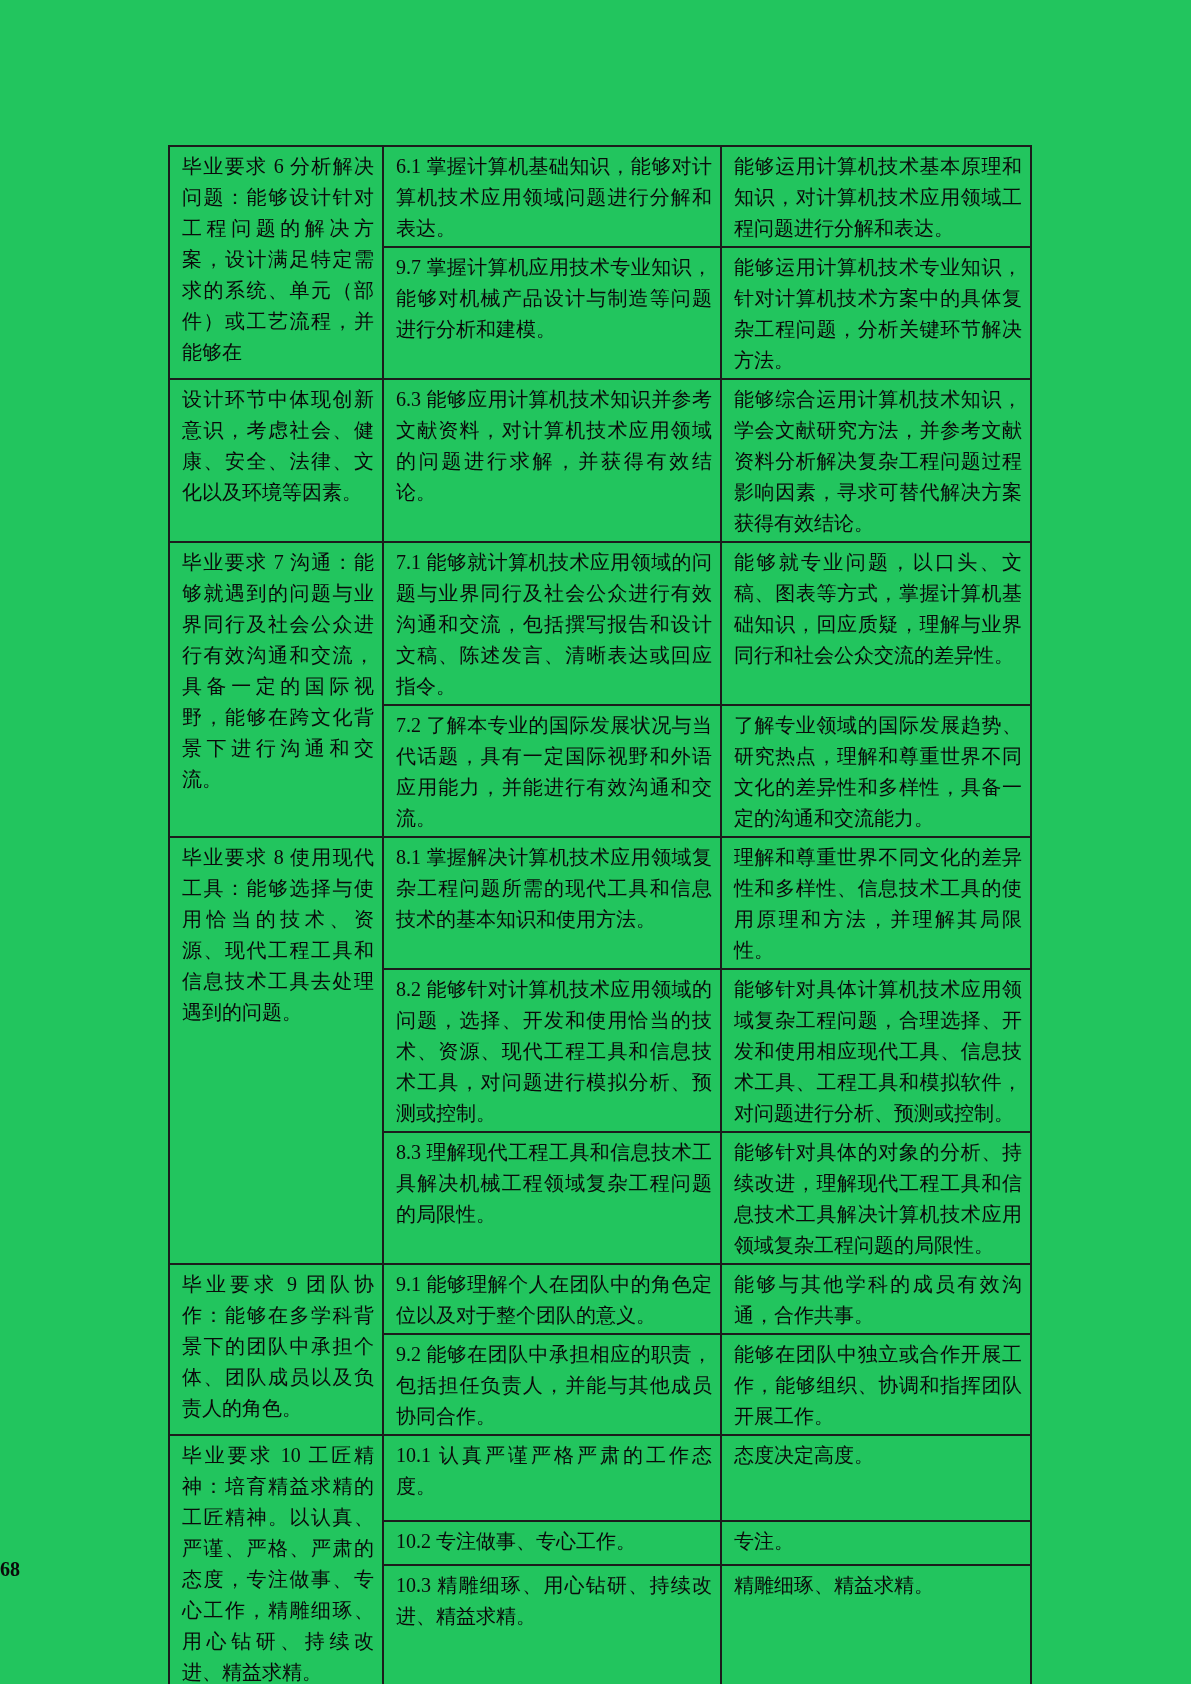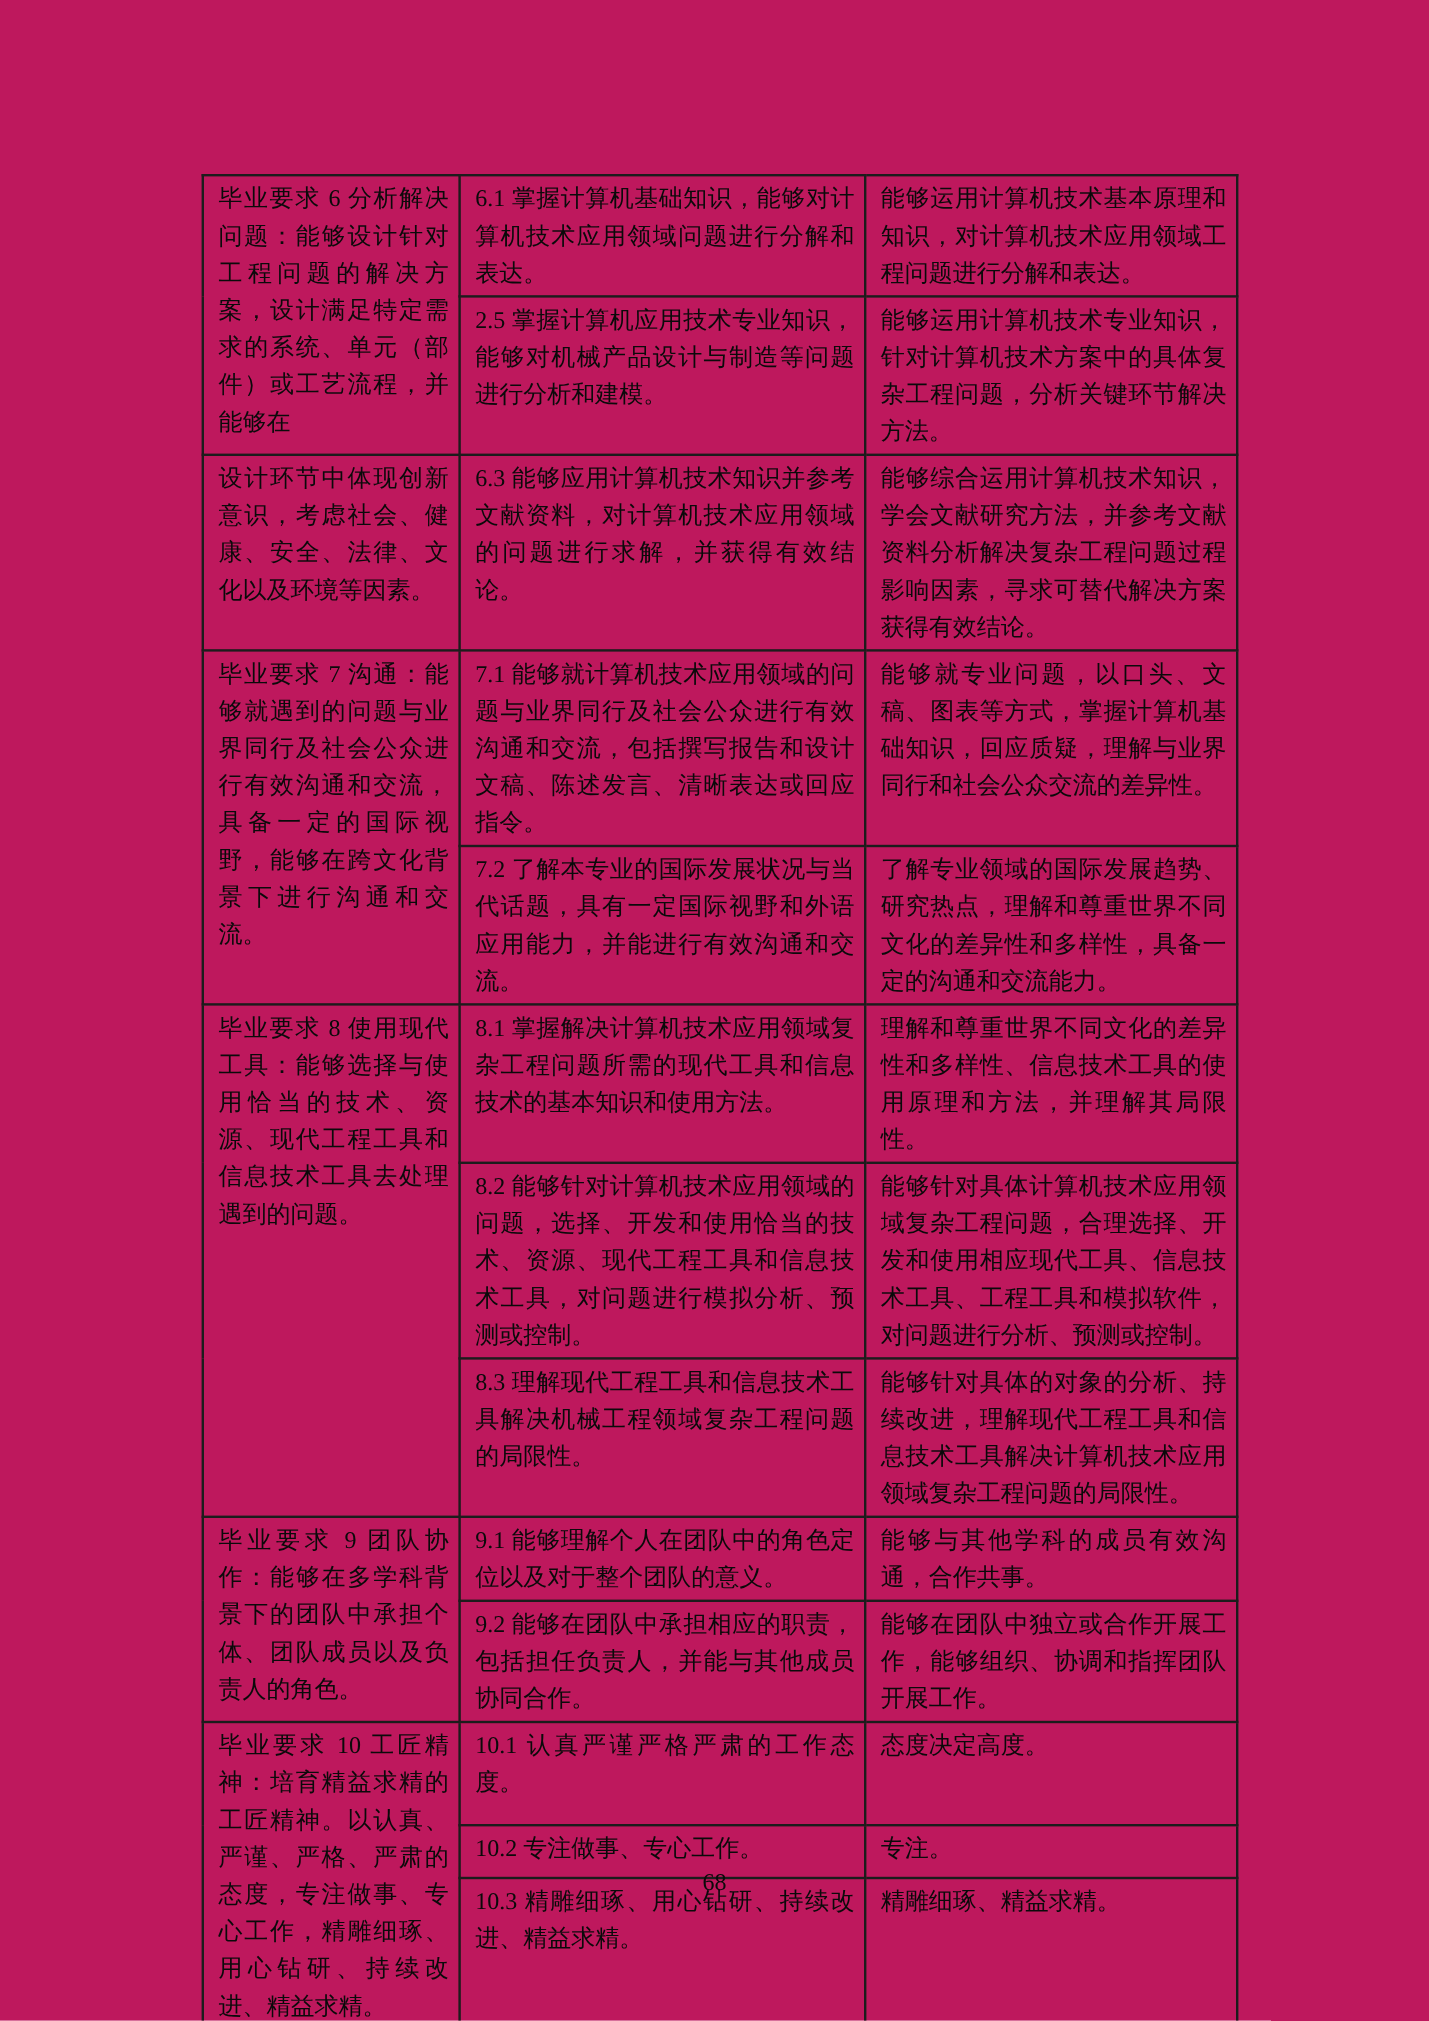--- a/index.html
+++ b/index.html
@@ -4,21 +4,21 @@
 <style>
   html, body {
     margin: 0;
     padding: 0;
     background: #ffffff;
   }
   .page {
     position: relative;
     width: 1191px;
     height: 1684px;
-    background: #be185d;
+    background: #22c55e;
     font-family: "Liberation Serif", "DejaVu Serif", serif;
     color: #0a0a0a;
     overflow: hidden;
   }
   table.req-table {
     position: absolute;
     left: 168px;
     top: 145px;
     width: 862px;
     border-collapse: collapse;
@@ -38,23 +38,24 @@
     overflow: hidden;
   }
   td.left  { padding-left: 13px; padding-right: 10px; }
   td.lh40  { line-height: 40px; }
   td.vmid  { vertical-align: middle; margin-top: 40px; }
   .page-number {
     position: absolute;
     left: 0;
     top: 1558px;
     width: 1191px;
-    text-align: center;
+    text-align: left;
     font-size: 20px;
     color: #0a0a0a;
+    font-weight: bold;
   }
 </style>
 </head>
 <body>
 
 <div class="page">
 
   <table class="req-table">
     <colgroup>
         <col class="c1">
@@ -62,21 +63,21 @@
         <col class="c3">
       </colgroup>
     <tbody>
 
       <tr style="height:93px">
         <td rowspan="2" class="left lh40">毕业要求 6 分析解决问题：能够设计针对工程问题的解决方案，设计满足特定需求的系统、单元（部件）或工艺流程，并能够在</td>
         <td class="lh40">6.1 掌握计算机基础知识，能够对计算机技术应用领域问题进行分解和表达。</td>
         <td>能够运用计算机技术基本原理和知识，对计算机技术应用领域工程问题进行分解和表达。</td>
       </tr>
       <tr style="height:95px">
-        <td class="lh40">2.5 掌握计算机应用技术专业知识，能够对机械产品设计与制造等问题进行分析和建模。</td>
+        <td class="lh40">9.7 掌握计算机应用技术专业知识，能够对机械产品设计与制造等问题进行分析和建模。</td>
         <td>能够运用计算机技术专业知识，针对计算机技术方案中的具体复杂工程问题，分析关键环节解决方法。</td>
       </tr>
       <tr style="height:157px">
         <td class="left lh40">设计环节中体现创新意识，考虑社会、健康、安全、法律、文化以及环境等因素。</td>
         <td class="lh40">6.3 能够应用计算机技术知识并参考文献资料，对计算机技术应用领域的问题进行求解，并获得有效结论。</td>
         <td>能够综合运用计算机技术知识，学会文献研究方法，并参考文献资料分析解决复杂工程问题过程影响因素，寻求可替代解决方案获得有效结论。</td>
       </tr>
 
       <tr style="height:125px">
         <td rowspan="2" class="left vmid">毕业要求 7 沟通：能够就遇到的问题与业界同行及社会公众进行有效沟通和交流，具备一定的国际视野，能够在跨文化背景下进行沟通和交流。</td>

